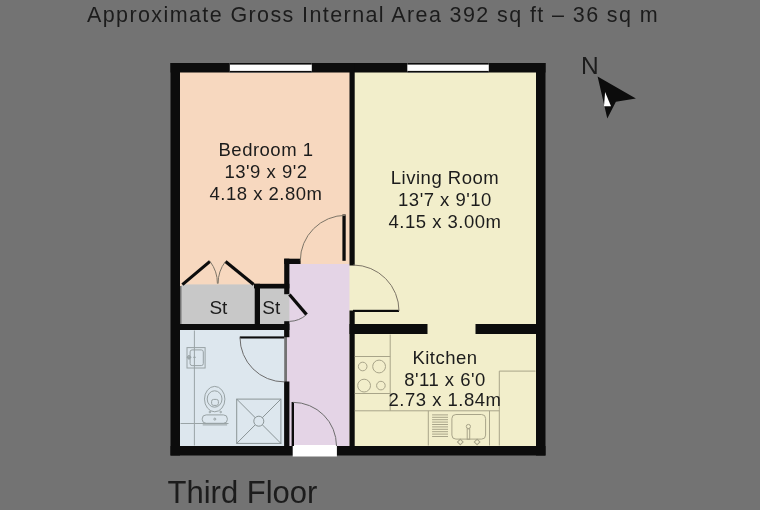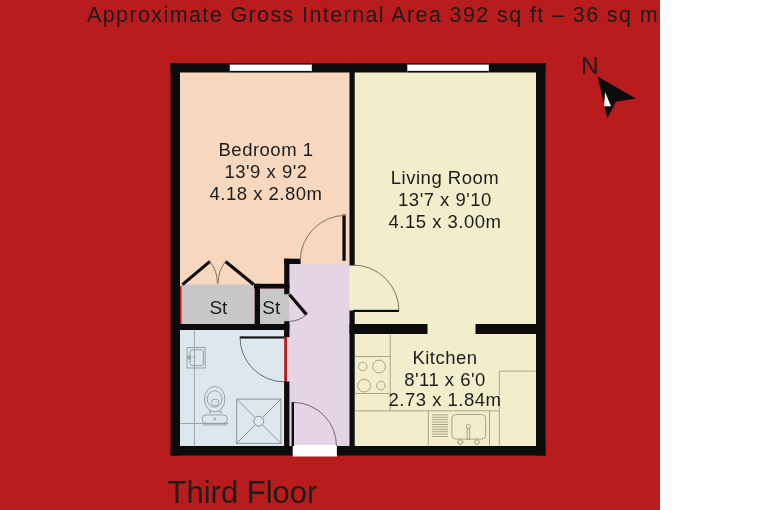--- a/index.html
+++ b/index.html
@@ -1,16 +1,16 @@
 <!DOCTYPE html>
 <html><head>
 <meta charset="utf-8">
 <style>
   html,body{margin:0;padding:0;background:#ffffff;}
-  #page{position:relative;width:660px;height:510px;background:#b91c1c;overflow:hidden;}
+  #page{position:relative;width:760px;height:510px;background:#737373;overflow:hidden;}
   svg{position:absolute;left:0;top:0;}
   text{font-family:"Liberation Sans",sans-serif;fill:#1c1c1c;}
 </style>
 </head>
 <body>
 <div id="page">
 <svg width="760" height="510" viewBox="0 0 760 510">
 
   <text x="373" y="21.5" font-size="21.5" letter-spacing="1.4" text-anchor="middle">Approximate Gross Internal Area 392 sq ft – 36 sq m</text>
 

